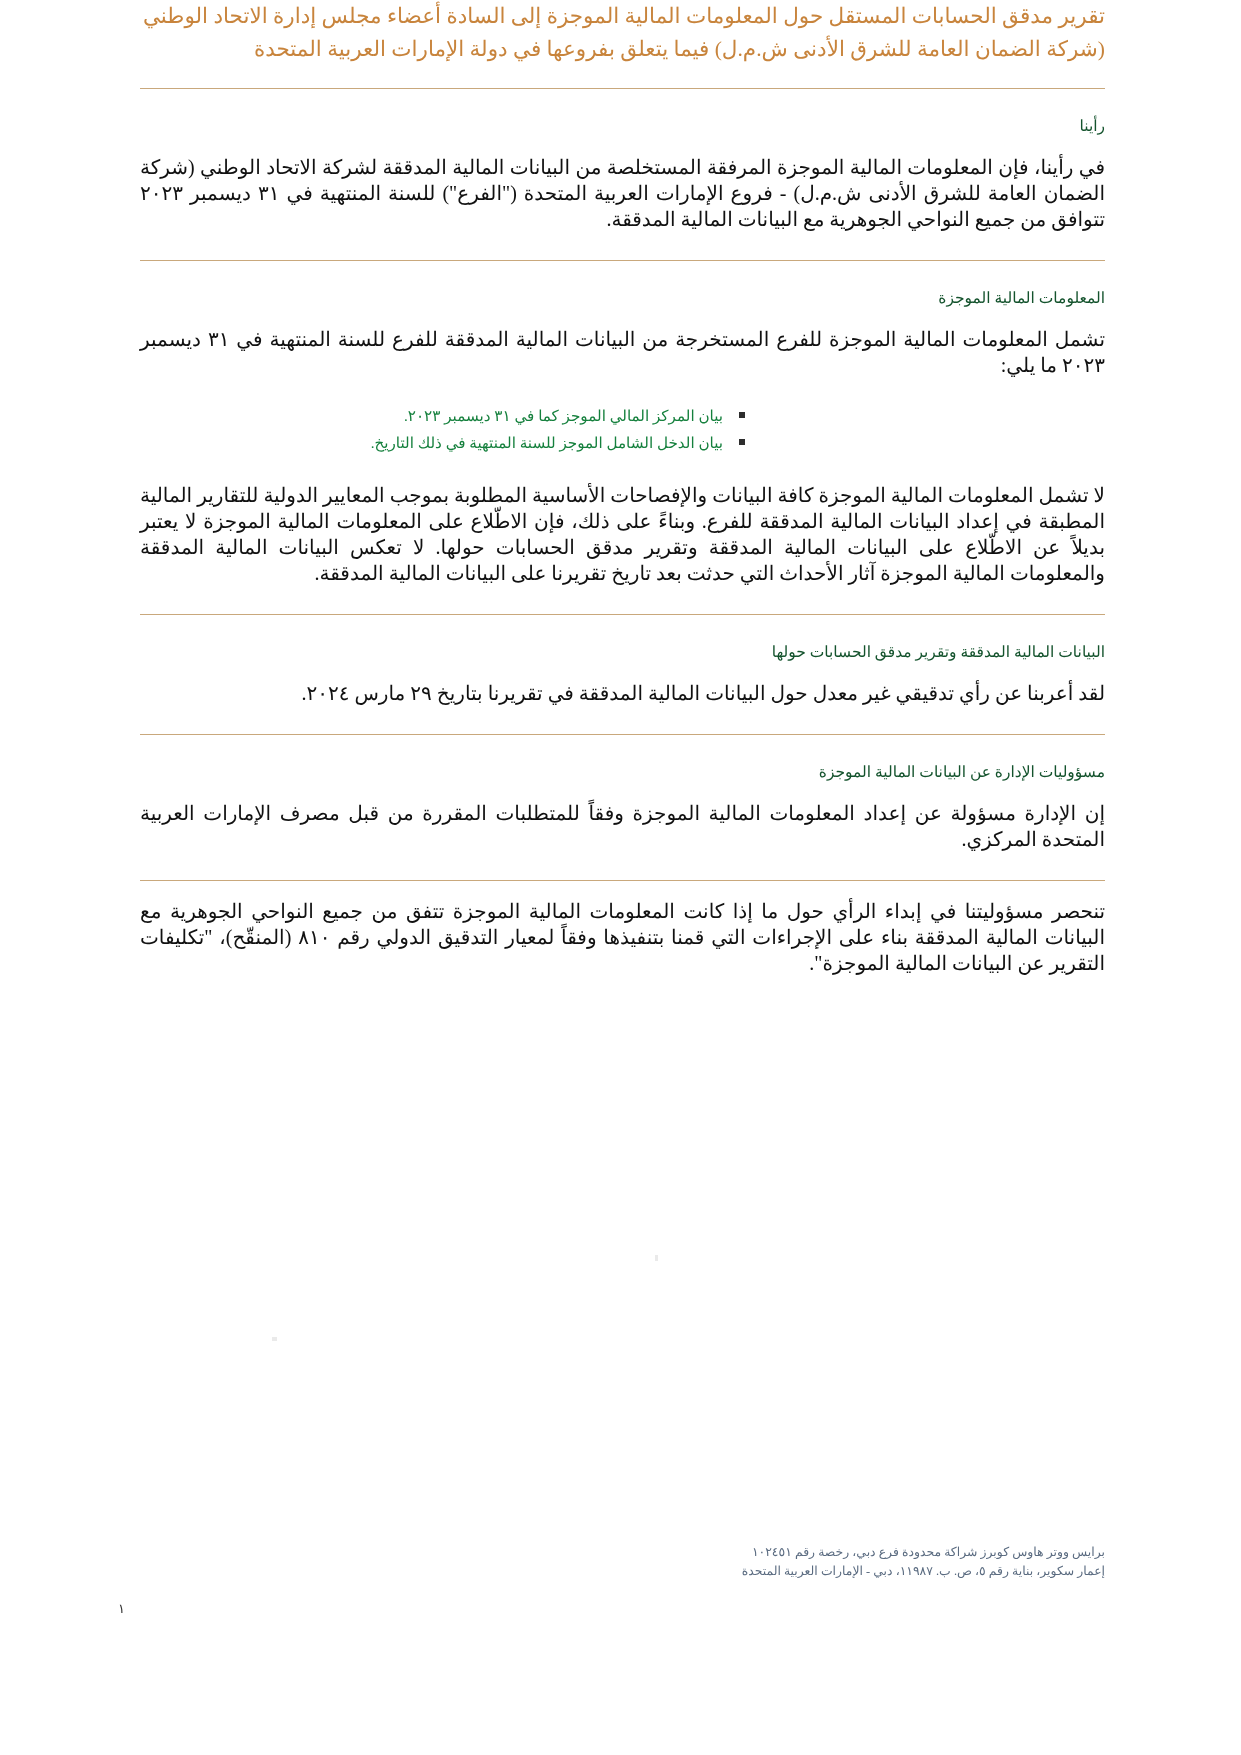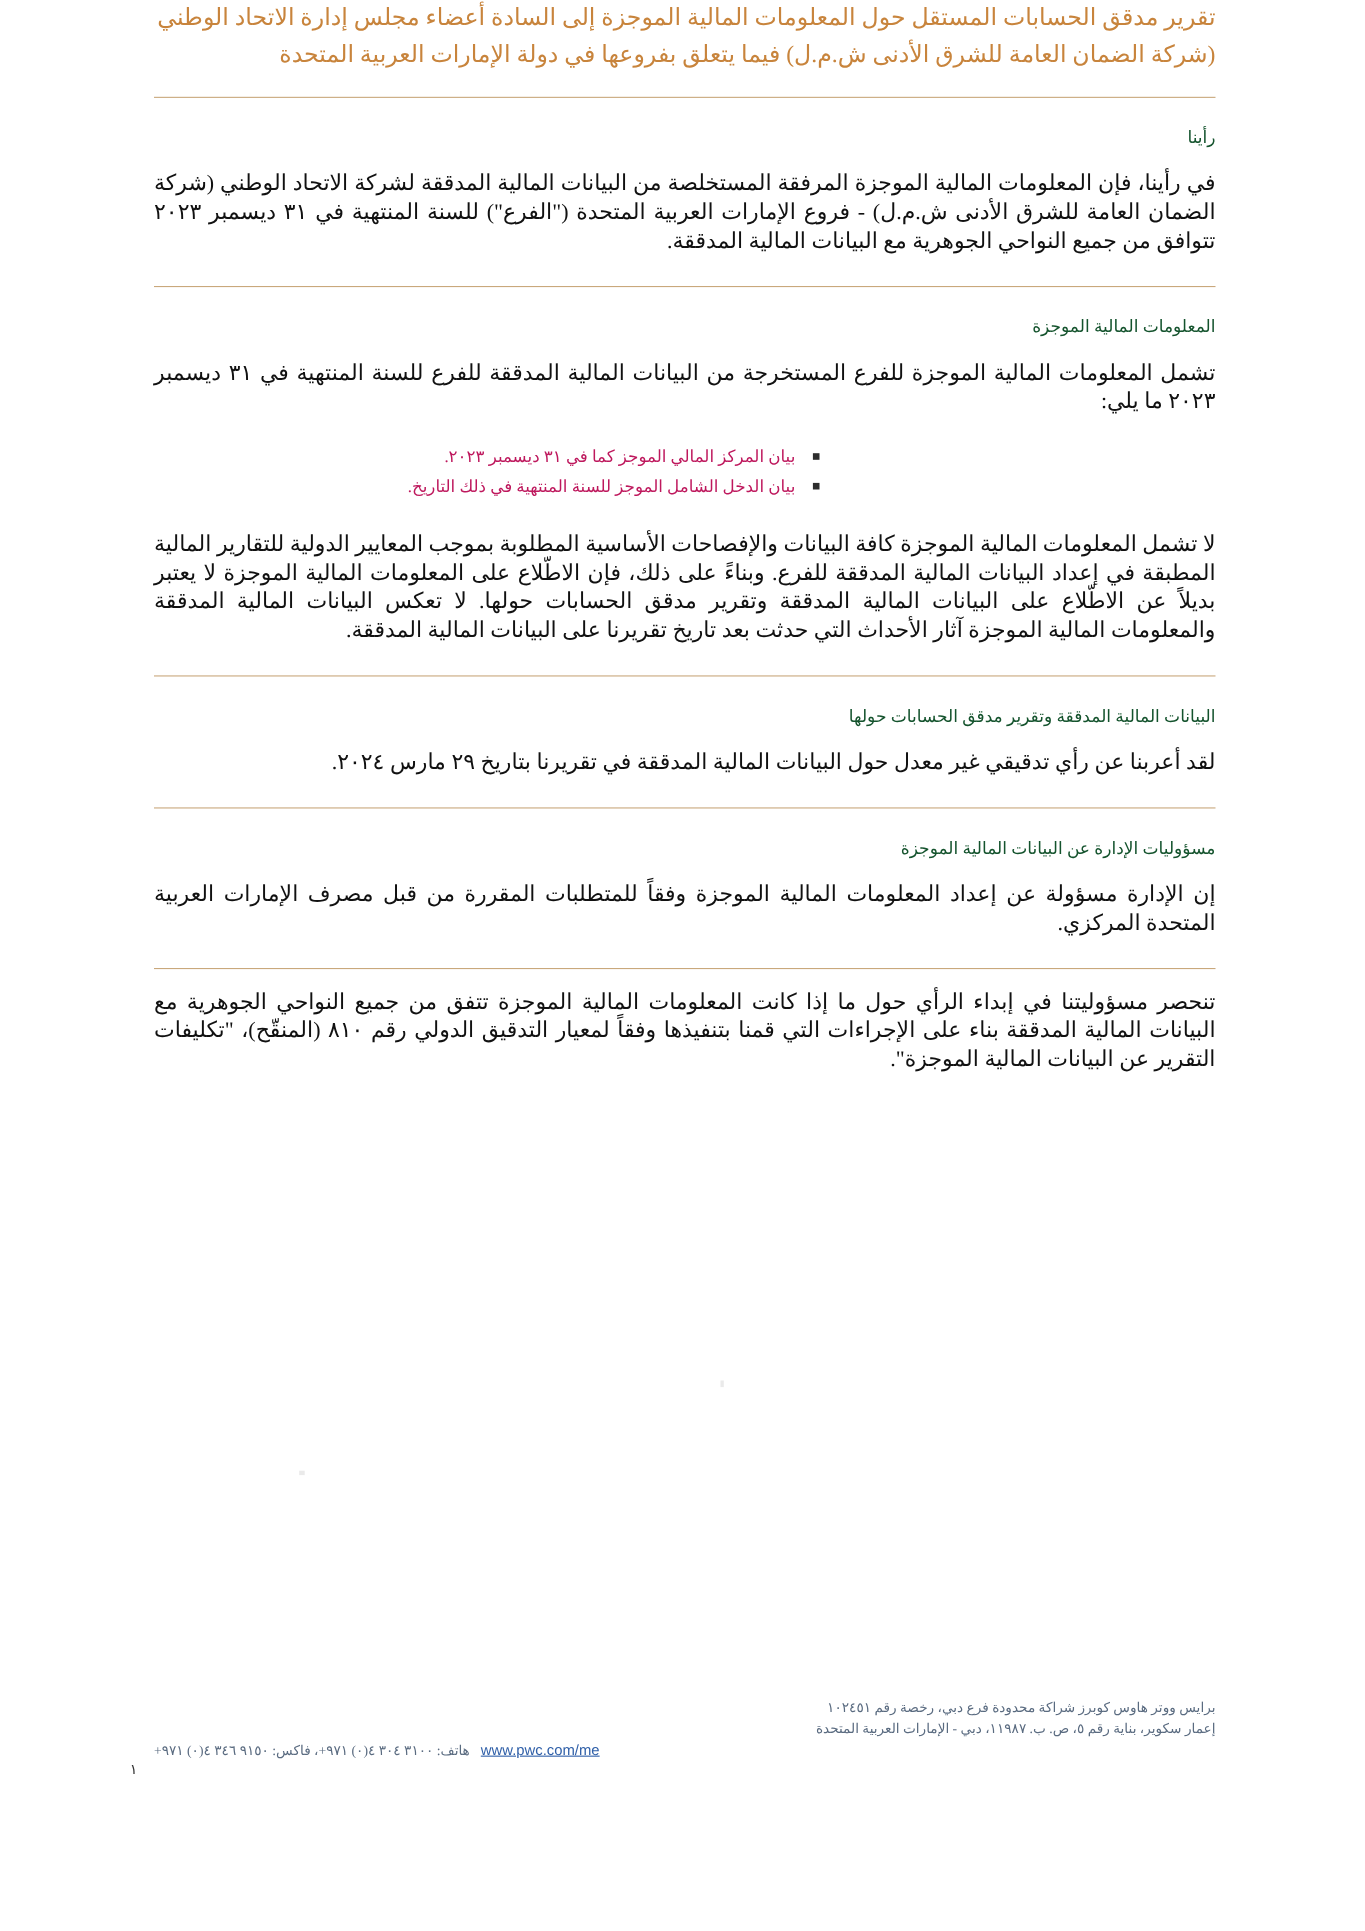--- a/index.html
+++ b/index.html
@@ -104,21 +104,21 @@
 
   .bullets {
     list-style: none;
     margin: 0;
     padding: 0;
   }
   .bullets li {
     position: relative;
     font-size: 15.2px;
     line-height: 27px;
-    color: #be185d;
+    color: #15803d;
     padding-right: 22px;
     margin-right: 360px;
     text-align: right;
   }
   .bullets li .sq {
     position: absolute;
     right: 0;
     top: 10px;
     width: 6px;
     height: 6px;
@@ -225,21 +225,17 @@
     <p class="para s-para">تنحصر مسؤوليتنا في إبداء الرأي حول ما إذا كانت المعلومات المالية الموجزة تتفق من جميع النواحي الجوهرية مع البيانات المالية المدققة بناء على الإجراءات التي قمنا بتنفيذها وفقاً لمعيار التدقيق الدولي رقم ٨١٠ (المنقّح)، "تكليفات التقرير عن البيانات المالية الموجزة".</p>
 
   </div>
 
   <span class="smudge" style="left:655px; top:1255px; width:3px; height:6px;"></span>
   <span class="smudge" style="left:272px; top:1337px; width:5px; height:4px;"></span>
 
   <div class="footer">
     <div class="fline">برايس ووتر هاوس كوبرز شراكة محدودة فرع دبي، رخصة رقم ١٠٢٤٥١</div>
     <div class="fline">إعمار سكوير، بناية رقم ٥، ص. ب. ١١٩٨٧، دبي - الإمارات العربية المتحدة</div>
-    <div class="flast">
-      <span class="fline">هاتف: ٣١٠٠ ٣٠٤ ٤(٠) ٩٧١+، فاكس: ٩١٥٠ ٣٤٦ ٤(٠) ٩٧١+</span>
-      <a class="weblink" href="#">www.pwc.com/me</a>
-    </div>
   </div>
 
   <div class="page-num">١</div>
 
 </div>
 
 </body></html>

